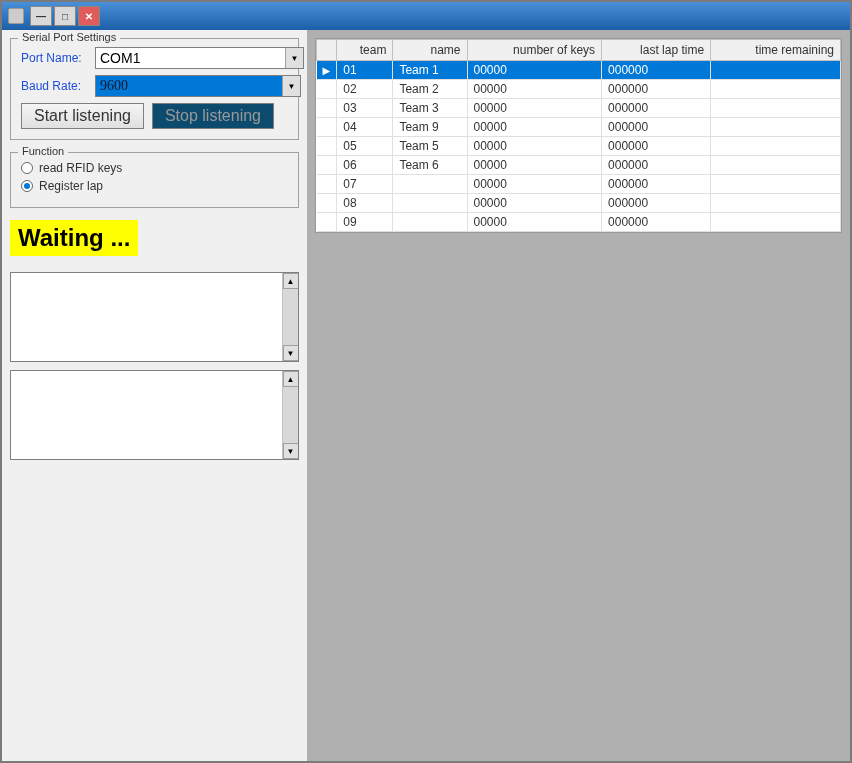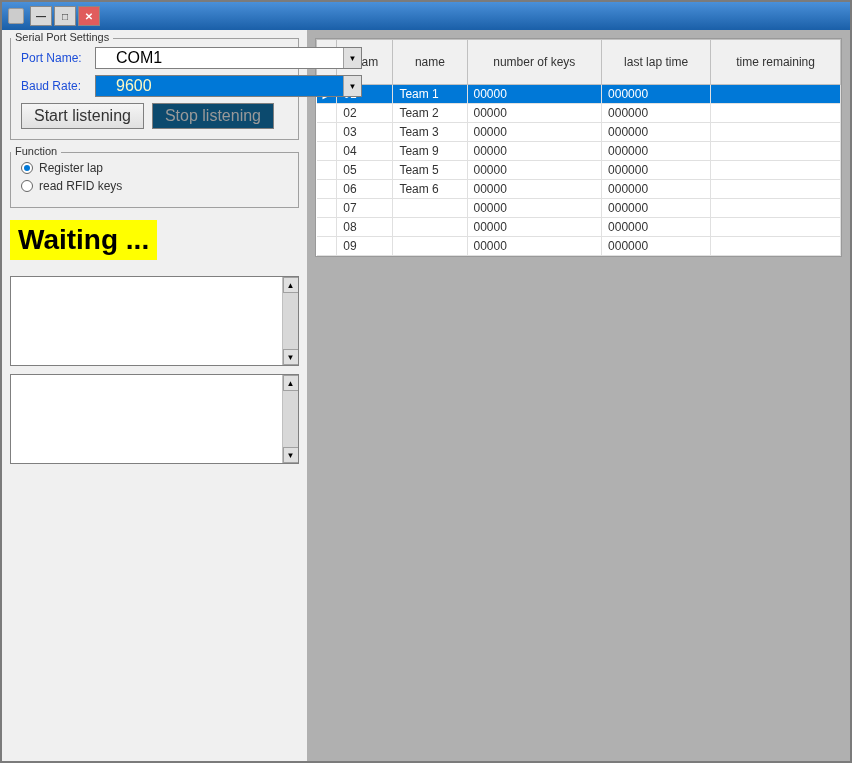--- a/index.html
+++ b/index.html
@@ -85,21 +85,21 @@
 
     .group-box {
       border: 1px solid #a0a0a0;
       padding: 8px 10px 10px 10px;
       position: relative;
       background: #f0f0f0;
     }
     .group-box-title {
       position: absolute;
       top: -8px;
-      left: 0;
+      left: 7px;
       background: #f0f0f0;
       padding: 0 4px;
       font-size: 11px;
       color: #333;
     }
 
     .form-row {
       display: flex;
       align-items: center;
       margin-bottom: 6px;
@@ -115,27 +115,28 @@
       flex: 1;
       display: flex;
       height: 22px;
       border: 1px solid #7f7f7f;
       background: white;
     }
     .combo-input {
       flex: 1;
       border: none;
       outline: none;
-      padding: 0 20px;
-      font-size: 16px;
+      padding: 0 4px;
+      font-size: 14px;
       background: white;
     }
     .combo-input.selected {
       background: #0078d7;
-      color: #fef9c3;
+      color: #0f172a;
+      font-family: Liberation Serif, serif;
     }
     .combo-arrow {
       width: 18px;
       background: #e0e0e0;
       border-left: 1px solid #a0a0a0;
       display: flex;
       align-items: center;
       justify-content: center;
       cursor: pointer;
       font-size: 8px;
@@ -186,21 +187,21 @@
       border-radius: 50%;
     }
     .radio-label {
       font-size: 12px;
       color: #333;
     }
 
     .waiting-box {
       background: yellow;
       color: black;
-      font-size: 28px;
+      font-size: 24px;
       font-weight: bold;
       padding: 4px 8px;
       display: inline-block;
       margin-top: 4px;
     }
 
     .text-area-box {
       border: 1px solid #7f7f7f;
       background: white;
       height: 90px;
@@ -261,22 +262,22 @@
       overflow: hidden;
     }
     table {
       width: 100%;
       border-collapse: collapse;
       font-size: 12px;
     }
     thead th {
       background: #f0f0f0;
       border: 1px solid #c0c0c0;
-      padding: 15px 6px;
-      text-align: center;
+      padding: 3px 6px;
+      text-align: right;
       font-weight: normal;
       color: #333;
     }
     tbody tr {
       border-bottom: 1px solid #e0e0e0;
     }
     tbody td {
       padding: 2px 6px;
       border-right: 1px solid #e0e0e0;
       color: #333;
@@ -335,26 +336,26 @@
         <div class="btn-row">
           <button class="btn">Start listening</button>
           <button class="btn" disabled="">Stop listening</button>
         </div>
       </div>
 
       <div class="group-box function-group">
         <span class="group-box-title">Function</span>
 
         <div class="radio-row">
+          <div class="radio-btn"></div>
+          <span class="radio-label">read RFID keys</span>
+        </div>
+        <div class="radio-row">
           <div class="radio-btn checked"></div>
           <span class="radio-label">Register lap</span>
-        </div>
-        <div class="radio-row">
-          <div class="radio-btn"></div>
-          <span class="radio-label">read RFID keys</span>
         </div>
       </div>
 
       <div>
         <span class="waiting-box">Waiting ...</span>
       </div>
 
       <div class="text-area-box" style="margin-top: 8px;">
         <textarea style=""></textarea>
         <div class="scrollbar-v">

